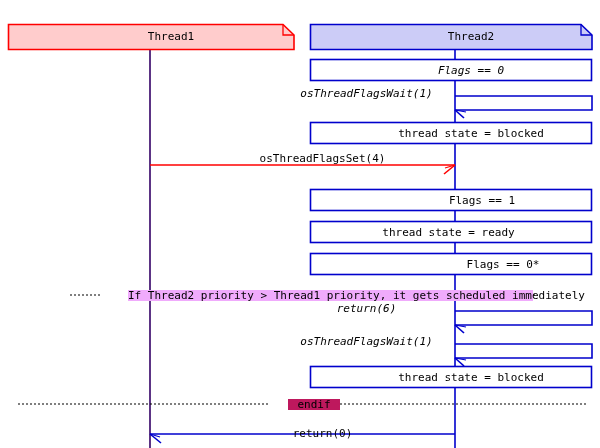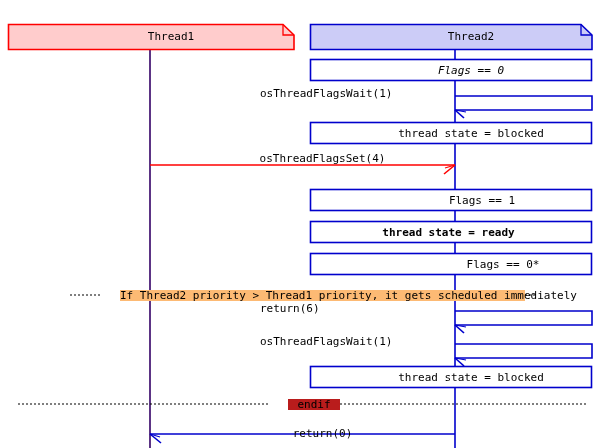--- a/index.html
+++ b/index.html
@@ -32,21 +32,22 @@
     font-size: 11px;
     line-height: 11px;
     white-space: pre;
     color: #000000;
     margin-left: 20px;
   }
   .txt-center {
     text-align: center;
   }
   .txt-right {
-    text-align: left;
+    text-align: center;
+    font-style: italic;
   }
   .participant-label {
     font-size: 11px;
     color: #000000;
   }
   .note-label {
     font-size: 11px;
     color: #000000;
   }
   .msg-label {
@@ -126,33 +127,33 @@
   <div class="txt txt-center participant-label" style="left:8px; top:31px; width:286px;">Thread1</div>
 
   <div class="txt txt-center participant-label" style="left:310px; top:31px; width:282px;">Thread2</div>
 
   <div class="txt txt-center note-label" style="left:310px; top:65px; width:282px;font-style:italic;">Flags == 0</div>
 
   <div class="txt txt-center note-label" style="left:310px; top:128px; width:282px;">thread state = blocked</div>
 
   <div class="txt txt-center note-label" style="left:310px; top:195px; width:304px;">Flags == 1</div>
 
-  <div class="txt txt-center note-label" style="left:310px; top:227px; width:237px;font-weight:bold;">thread state = ready</div>
+  <div class="txt txt-center note-label" style="left:310px; top:227px; width:237px;">thread state = ready</div>
 
   <div class="txt txt-center note-label" style="left:310px; top:259px; width:282px;padding-left:32px;">Flags == 0*</div>
 
   <div class="txt txt-center note-label" style="left:310px; top:372px; width:282px;">thread state = blocked</div>
 
   <div class="txt txt-right msg-label" style="left:240px; top:88px; width:213px;">osThreadFlagsWait(1)</div>
 
   <div class="txt txt-center msg-label" style="left:150px; top:153px; width:305px;">osThreadFlagsSet(4)</div>
 
   <div class="txt txt-right msg-label" style="left:240px; top:303px; width:213px;">return(6)</div>
 
   <div class="txt txt-right msg-label" style="left:240px; top:336px; width:213px;">osThreadFlagsWait(1)</div>
 
   <div class="txt txt-center msg-label" style="left:150px; top:428px; width:305px;text-align:center;">return(0)</div>
 
-  <div class="txt txt-center frag-label" style="left:100px; top:290px; width:405px; background:#fdba74;">If Thread2 priority &gt; Thread1 priority, it gets scheduled immediately</div>
+  <div class="txt txt-center frag-label" style="left:108px; top:290px; width:405px; background:#f0abfc;">If Thread2 priority &gt; Thread1 priority, it gets scheduled immediately</div>
 
-  <div class="txt txt-center frag-label" style="left:268px; top:399px; width:52px; background:#b91c1c;">endif</div>
+  <div class="txt txt-center frag-label" style="left:268px; top:399px; width:52px; background:#be185d;">endif</div>
 
 </div>
 
 </body></html>

